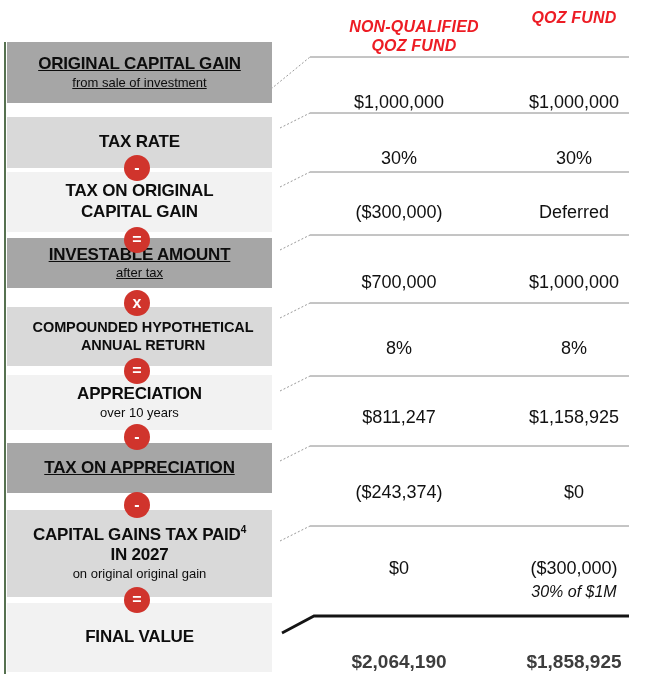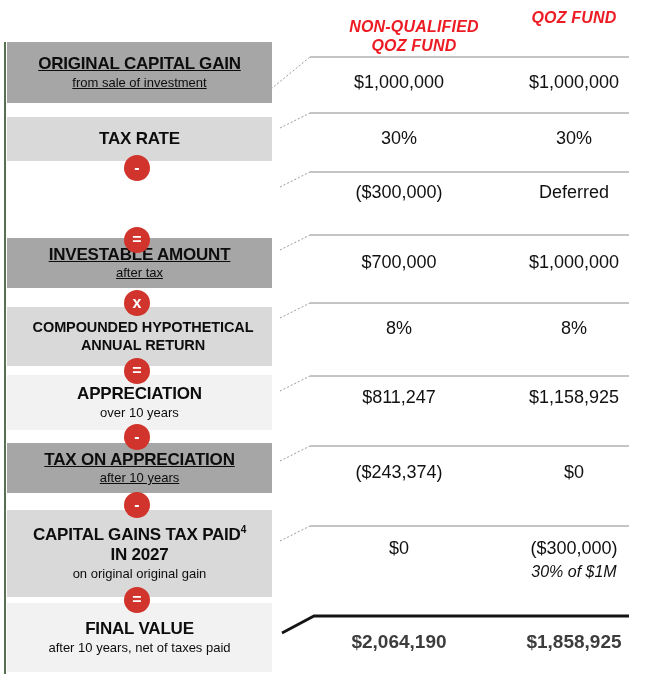--- a/index.html
+++ b/index.html
@@ -25,21 +25,21 @@
              background:#d0342c;color:#ffffff;font-weight:bold;font-size:16px;
              display:flex;align-items:center;justify-content:center;line-height:1;z-index:3;}
 
   
   .col-head{position:absolute;top:8px;color:#ed1c24;font-weight:bold;font-style:italic;
             font-size:16px;line-height:1.2;text-align:center;letter-spacing:0.2px;}
   .col-head.c1{left:324px;width:180px;margin-top:9px;}
   .col-head.c2{left:490px;width:168px;}
 
   
-  .val{position:absolute;height:24px;font-size:18px;color:#111111;text-align:center;line-height:24px;}
+  .val{position:absolute;height:24px;font-size:18px;color:#111111;text-align:center;line-height:24px;margin-top:20px;}
   .val.c1{left:310px;width:178px;}
   .val.c2{left:488px;width:172px;}
   .val.note{font-style:italic;font-size:16px;height:22px;line-height:22px;}
   .val.final{font-weight:bold;font-size:19px;color:#3d3d3d;}
 
   svg.lines{position:absolute;left:0;top:0;pointer-events:none;}
 </style>
 </head>
 <body>
 
@@ -78,28 +78,32 @@
     <div>QOZ FUND</div>
   </div>
 
   <div class="label-box shade-dark" style="top:42px;height:61px">
     <div class="lbl-title">ORIGINAL CAPITAL GAIN</div>
     <div class="lbl-sub">from sale of investment</div>
   </div>
   <div class="val c1" style="top:70px">$1,000,000</div>
   <div class="val c2" style="top:70px">$1,000,000</div>
 
-  <div class="label-box shade-medium" style="top:117px;height:44px">
+  <div class="label-box shade-medium" style="top:117px;height:51px">
     <div class="lbl-title">TAX RATE</div>
   </div>
   <div class="val c1" style="top:126px">30%</div>
   <div class="val c2" style="top:126px">30%</div>
 
   <div class="op-circle" style="top:155px">-</div>
 
+  <div class="label-box shade-light" style="top:172px;height:60px">
+    <div class="lbl-title">TAX ON ORIGINAL</div>
+    <div class="lbl-title">CAPITAL GAIN</div>
+  </div>
   <div class="val c1" style="top:180px">($300,000)</div>
   <div class="val c2" style="top:180px">Deferred</div>
 
   <div class="op-circle" style="top:227px">=</div>
 
   <div class="label-box shade-dark" style="top:238px;height:50px">
     <div class="lbl-title">INVESTABLE AMOUNT</div>
     <div class="lbl-sub">after tax</div>
   </div>
   <div class="val c1" style="top:250px">$700,000</div>
@@ -120,38 +124,36 @@
     <div class="lbl-title">APPRECIATION</div>
     <div class="lbl-sub">over 10 years</div>
   </div>
   <div class="val c1" style="top:385px">$811,247</div>
   <div class="val c2" style="top:385px">$1,158,925</div>
 
   <div class="op-circle" style="top:424px">-</div>
 
   <div class="label-box shade-dark" style="top:443px;height:50px">
     <div class="lbl-title">TAX ON APPRECIATION</div>
-    <div class="lbl-sub">after 10 years</div>
   </div>
   <div class="val c1" style="top:460px">($243,374)</div>
   <div class="val c2" style="top:460px">$0</div>
 
   <div class="op-circle" style="top:492px">-</div>
 
   <div class="label-box shade-medium" style="top:510px;height:87px">
     <div class="lbl-title"><span>CAPITAL GAINS TAX PAID</span><sup>4</sup></div>
     <div class="lbl-title">IN 2027</div>
     <div class="lbl-sub">on original original gain</div>
   </div>
   <div class="val c1" style="top:536px">$0</div>
   <div class="val c2" style="top:536px">($300,000)</div>
   <div class="val c2 note" style="top:561px">30% of $1M</div>
 
   <div class="op-circle" style="top:587px">=</div>
 
   <div class="label-box shade-light" style="top:603px;height:69px">
     <div class="lbl-title">FINAL VALUE</div>
-    <div class="lbl-sub">after 10 years, net of taxes paid</div>
   </div>
   <div class="val c1 final" style="top:630px">$2,064,190</div>
   <div class="val c2 final" style="top:630px">$1,858,925</div>
 
 </div>
 
 </body></html>

